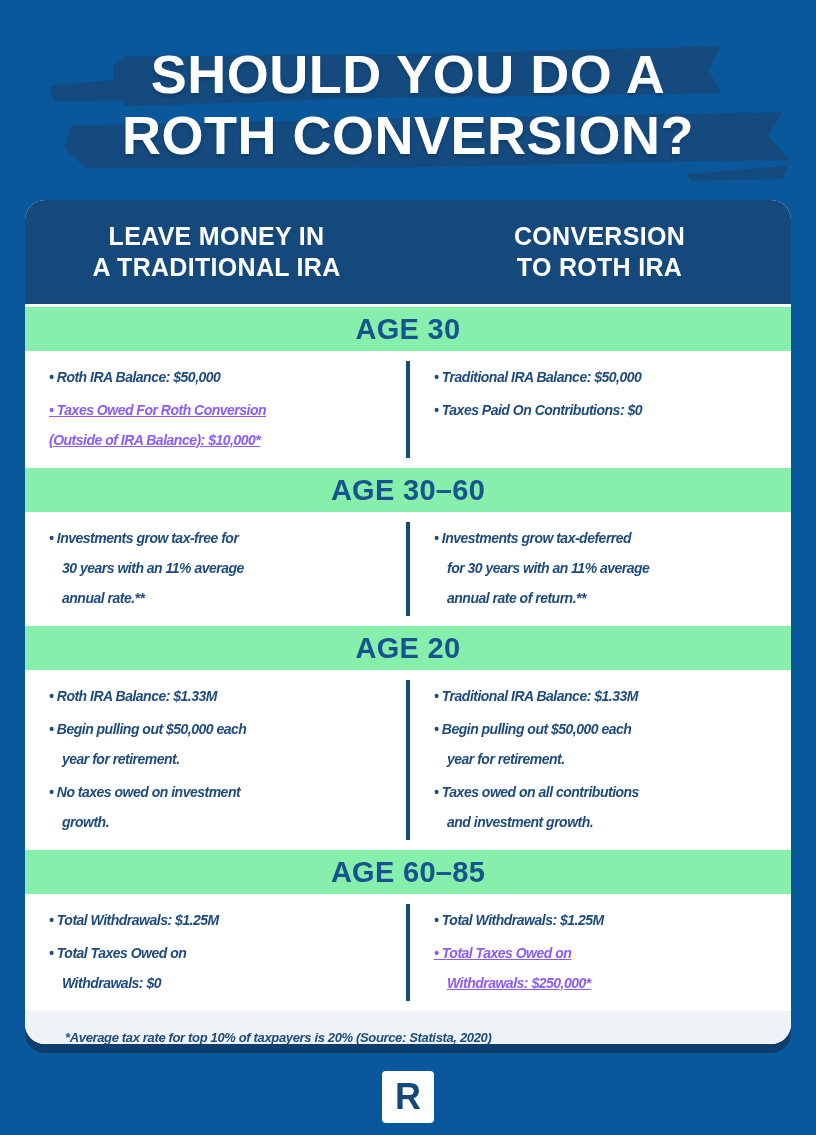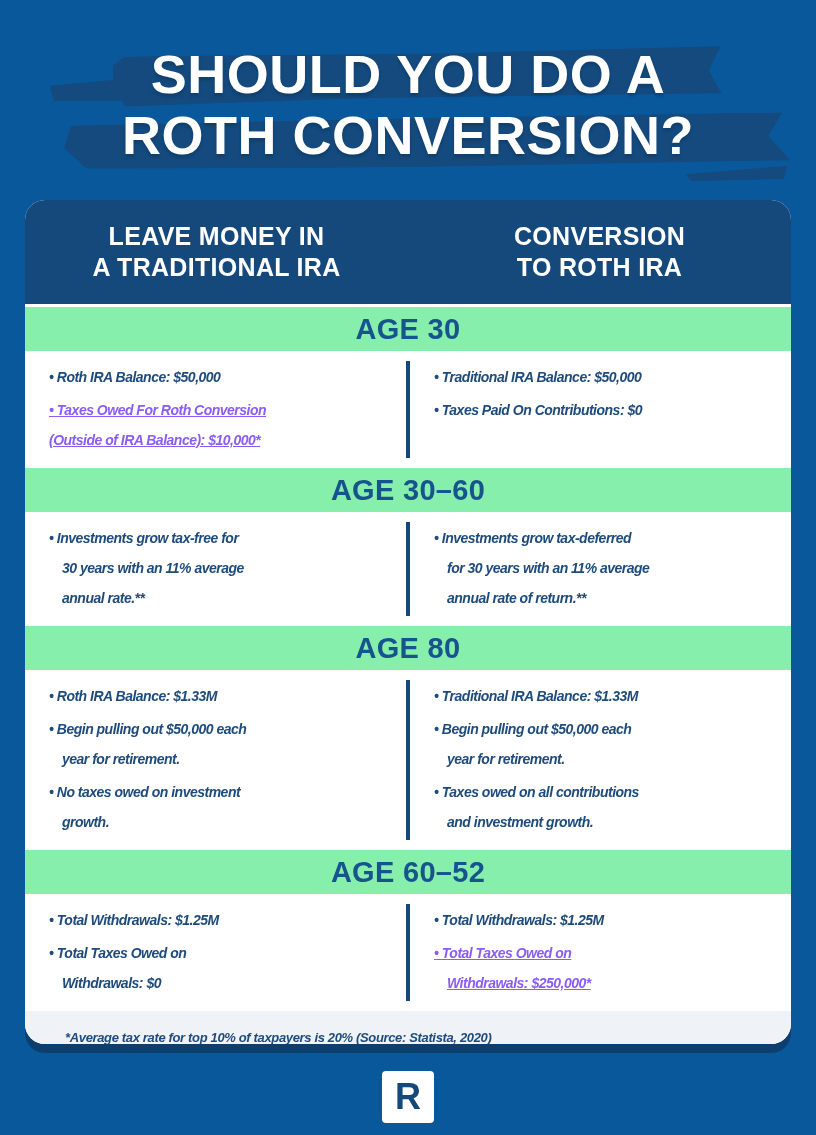--- a/index.html
+++ b/index.html
@@ -125,39 +125,39 @@
 30 years with an 11% average
 annual rate.**</div>
           </div>
           <div class="divider"></div>
           <div class="cell">
             <div class="item">•&nbsp;Investments grow tax-deferred
 for 30 years with an 11% average
 annual rate of return.**</div>
           </div>
         </div>
-        <div class="age-band">AGE 80</div>
+        <div class="age-band">AGE 20</div>
         <div class="content-row row-2">
           <div class="cell">
             <div class="item">•&nbsp;Roth IRA Balance: $1.33M</div>
             <div class="item">•&nbsp;Begin pulling out $50,000 each
 year for retirement.</div>
             <div class="item">•&nbsp;No taxes owed on investment
 growth.</div>
           </div>
           <div class="divider"></div>
           <div class="cell">
             <div class="item">•&nbsp;Traditional IRA Balance: $1.33M</div>
             <div class="item">•&nbsp;Begin pulling out $50,000 each
 year for retirement.</div>
             <div class="item">•&nbsp;Taxes owed on all contributions
 and investment growth.</div>
           </div>
         </div>
-        <div class="age-band">AGE 60–52</div>
+        <div class="age-band">AGE 60–85</div>
         <div class="content-row row-3">
           <div class="cell">
             <div class="item">•&nbsp;Total Withdrawals: $1.25M</div>
             <div class="item">•&nbsp;Total Taxes Owed on
 Withdrawals: $0</div>
           </div>
           <div class="divider"></div>
           <div class="cell">
             <div class="item">•&nbsp;Total Withdrawals: $1.25M</div>
             <div class="item orange">•&nbsp;Total Taxes Owed on

